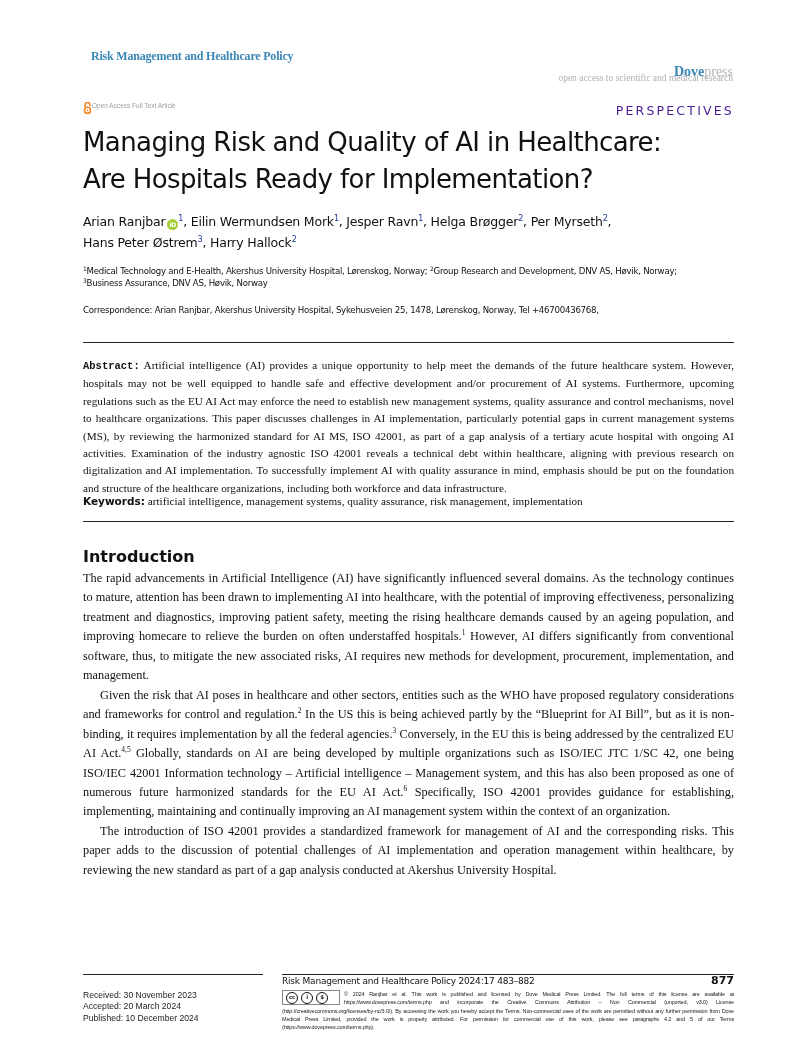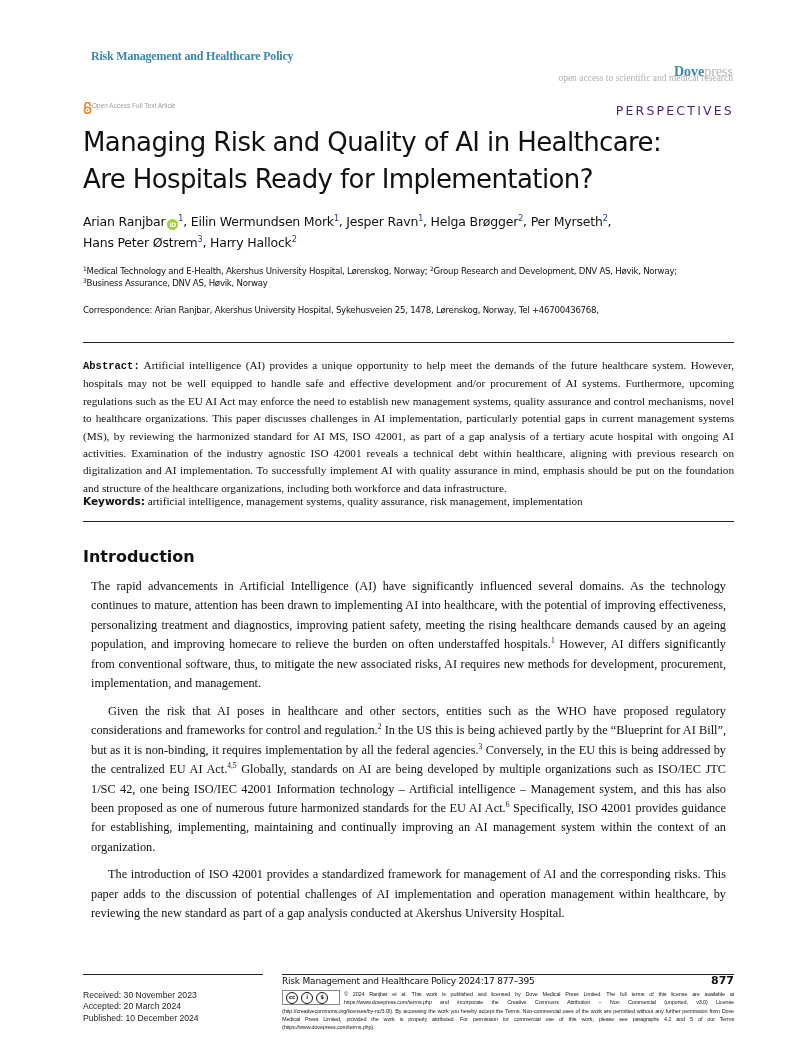--- a/index.html
+++ b/index.html
@@ -29,21 +29,21 @@
 
   #rule-top { left: 83px; top: 342px; width: 651px; height: 1px; background: #222; }
   #abstract { left: 83px; top: 357px; width: 651px; font-family: "Liberation Serif", serif; font-size: 11.2px; line-height: 17.4px; text-align: justify; color: #111; }
   #abstract .lbl { font-family: Liberation Mono, monospace; font-weight: bold; font-size: 10.5px; }
   #keywords { left: 83px; top: 495px; width: 651px; font-family: "Liberation Serif", serif; font-size: 11.2px; color: #111; }
   #keywords .lbl { font-family: "DejaVu Sans", sans-serif; font-weight: bold; font-size: 10.5px; }
   #rule-bottom { left: 83px; top: 521px; width: 651px; height: 1px; background: #222; }
 
   #intro-heading { left: 83px; top: 547px; font-family: "DejaVu Sans", sans-serif; font-weight: bold; font-size: 16px; color: #111; }
   #intro-body { left: 83px; top: 569px; width: 651px; font-family: "Liberation Serif", serif; font-size: 12.3px; line-height: 19.45px; text-align: justify; color: #111; }
-  #intro-body p { margin: 8px; }
+  #intro-body p { margin: 0; }
   #intro-body p + p { text-indent: 17px; }
   #intro-body sup { font-size: 7.5px; vertical-align: 5px; line-height: 0; }
 
   #footer-rule { left: 83px; top: 974px; width: 180px; height: 1px; background: #222; }
   #footer-rule2 { left: 282px; top: 974px; width: 452px; height: 1px; background: #222; }
   #dates { left: 83px; top: 990px; font-family: "Liberation Sans", sans-serif; font-size: 8.6px; line-height: 11.3px; color: #222; }
   #citation { left: 282px; top: 976px; font-family: "DejaVu Sans", sans-serif; font-size: 9px; color: #111; letter-spacing: -0.2px; }
   #page-num { right: 66px; top: 974px; font-family: "DejaVu Sans", sans-serif; font-weight: bold; font-size: 11px; color: #111; }
   #license { left: 282px; top: 990px; width: 452px; font-family: "Liberation Sans", sans-serif; font-size: 5.5px; line-height: 8.3px; color: #222; text-align: justify; letter-spacing: -0.15px; }
   #cc-badge { float: left; display: flex; align-items: center; width: 58px; height: 15px; margin: 0 4px 0 0; background: #ffffff; border: 1px solid #888; box-sizing: border-box; }
@@ -102,21 +102,21 @@
   <p>The introduction of ISO 42001 provides a standardized framework for management of AI and the corresponding risks. This paper adds to the discussion of potential challenges of AI implementation and operation management within healthcare, by reviewing the new standard as part of a gap analysis conducted at Akershus University Hospital.</p>
 </div>
 
 <div id="footer-rule" class="abs"></div>
 <div id="footer-rule2" class="abs"></div>
 <div id="dates" class="abs">
   <div>Received: 30 November 2023</div>
   <div>Accepted: 20 March 2024</div>
   <div>Published: 10 December 2024</div>
 </div>
-<div id="citation" class="abs">Risk Management and Healthcare Policy 2024:17 877–395</div>
+<div id="citation" class="abs">Risk Management and Healthcare Policy 2024:17 483–882</div>
 <div id="page-num" class="abs">877</div>
 <div id="license" class="abs">
   <div id="cc-badge">
     <span>cc</span>
     <span>i</span>
     <span>$</span>
   </div>
   <span>© 2024 Ranjbar et al. This work is published and licensed by Dove Medical Press Limited. The full terms of this license are available at https://www.dovepress.com/terms.php and incorporate the Creative Commons Attribution – Non Commercial (unported, v3.0) License (http://creativecommons.org/licenses/by-nc/3.0/). By accessing the work you hereby accept the Terms. Non-commercial uses of the work are permitted without any further permission from Dove Medical Press Limited, provided the work is properly attributed. For permission for commercial use of this work, please see paragraphs 4.2 and 5 of our Terms (https://www.dovepress.com/terms.php).</span>
 </div>
 

